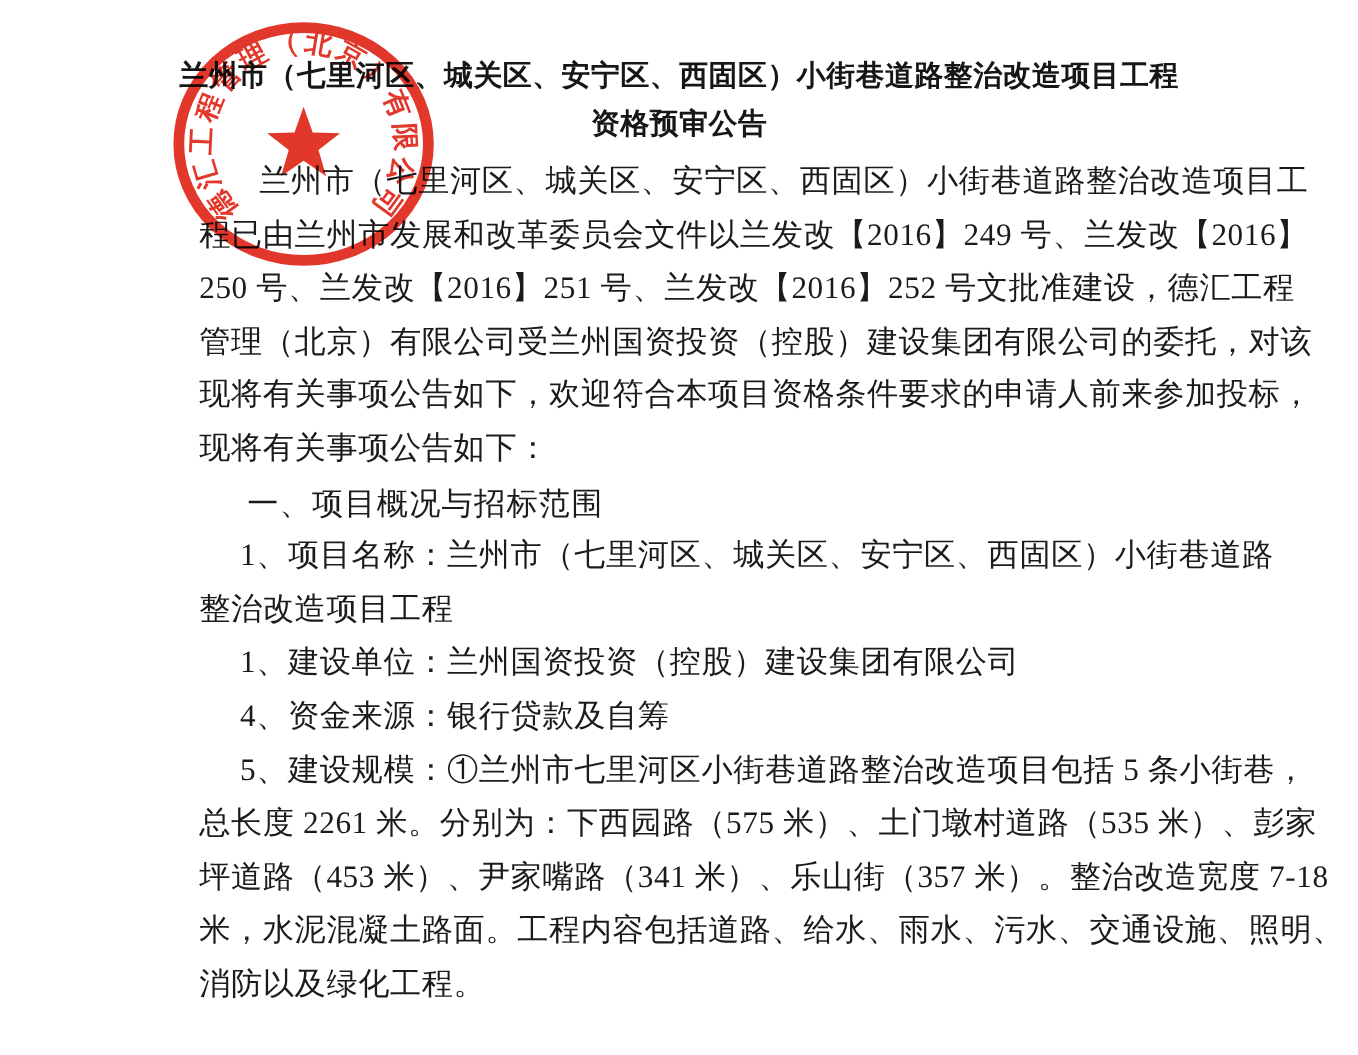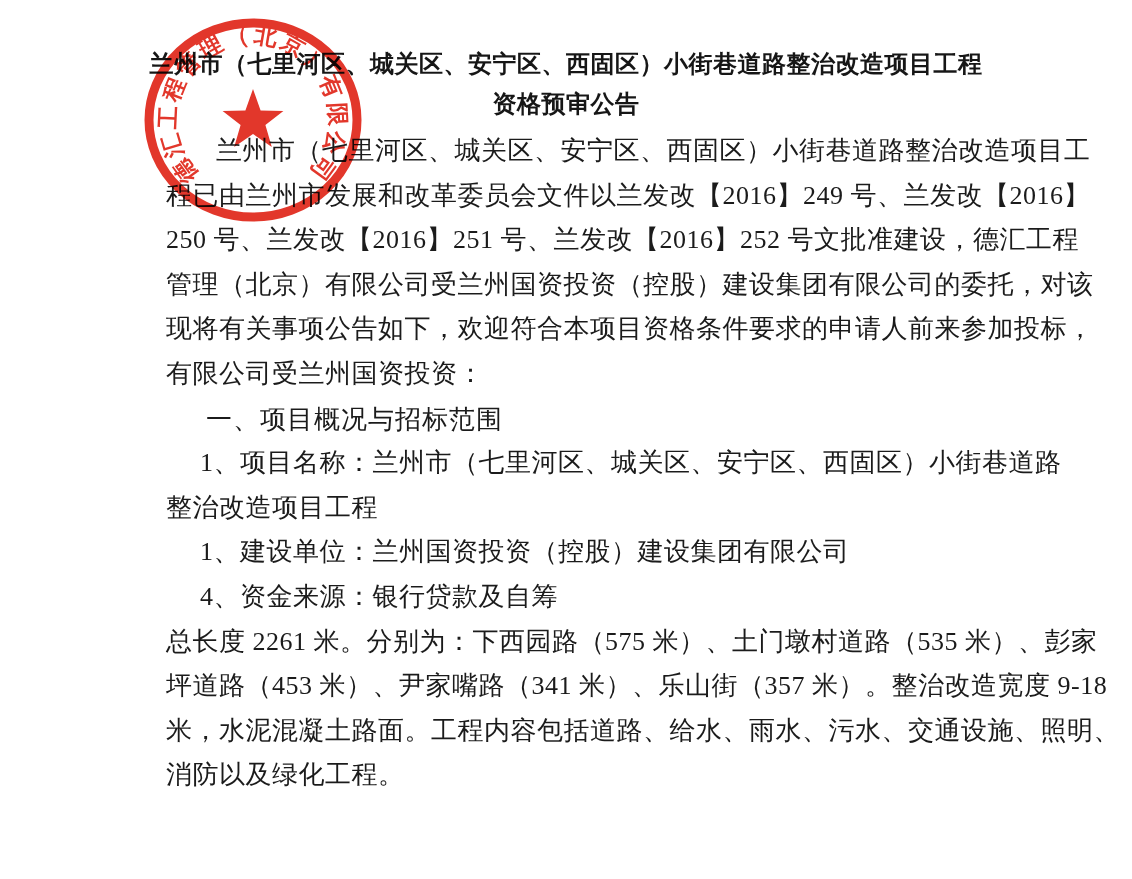--- a/index.html
+++ b/index.html
@@ -82,25 +82,26 @@
     <div class="line">兰州市（七里河区、城关区、安宁区、西固区）小街巷道路整治改造项目工程</div>
     <div class="line">资格预审公告</div>
   </div>
 
   <div class="body-block">
     <div class="line indent-para">兰州市（七里河区、城关区、安宁区、西固区）小街巷道路整治改造项目工</div>
     <div class="line">程已由兰州市发展和改革委员会文件以兰发改【2016】249 号、兰发改【2016】</div>
     <div class="line">250 号、兰发改【2016】251 号、兰发改【2016】252 号文批准建设，德汇工程</div>
     <div class="line">管理（北京）有限公司受兰州国资投资（控股）建设集团有限公司的委托，对该</div>
     <div class="line">现将有关事项公告如下，欢迎符合本项目资格条件要求的申请人前来参加投标，</div>
-    <div class="line">有限公司受兰州国资投资：</div>
+    <div class="line">现将有关事项公告如下：</div>
     <div class="line heading">一、项目概况与招标范围</div>
     <div class="line indent-item">1、项目名称：兰州市（七里河区、城关区、安宁区、西固区）小街巷道路</div>
     <div class="line">整治改造项目工程</div>
     <div class="line indent-item">1、建设单位：兰州国资投资（控股）建设集团有限公司</div>
     <div class="line indent-item">4、资金来源：银行贷款及自筹</div>
+    <div class="line indent-item">5、建设规模：①兰州市七里河区小街巷道路整治改造项目包括 5 条小街巷，</div>
     <div class="line">总长度 2261 米。分别为：下西园路（575 米）、土门墩村道路（535 米）、彭家</div>
-    <div class="line">坪道路（453 米）、尹家嘴路（341 米）、乐山街（357 米）。整治改造宽度 9-18</div>
+    <div class="line">坪道路（453 米）、尹家嘴路（341 米）、乐山街（357 米）。整治改造宽度 7-18</div>
     <div class="line">米，水泥混凝土路面。工程内容包括道路、给水、雨水、污水、交通设施、照明、</div>
     <div class="line">消防以及绿化工程。</div>
   </div>
 
 </div>
 
 </body></html>

